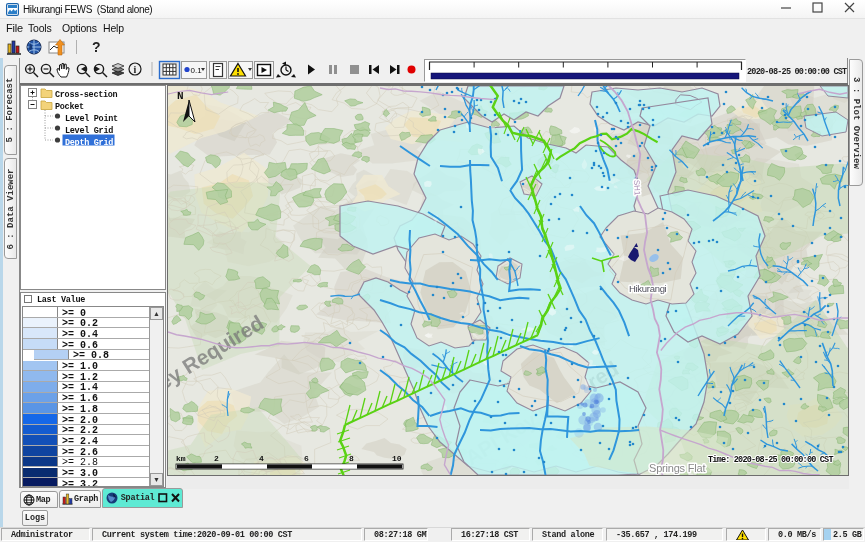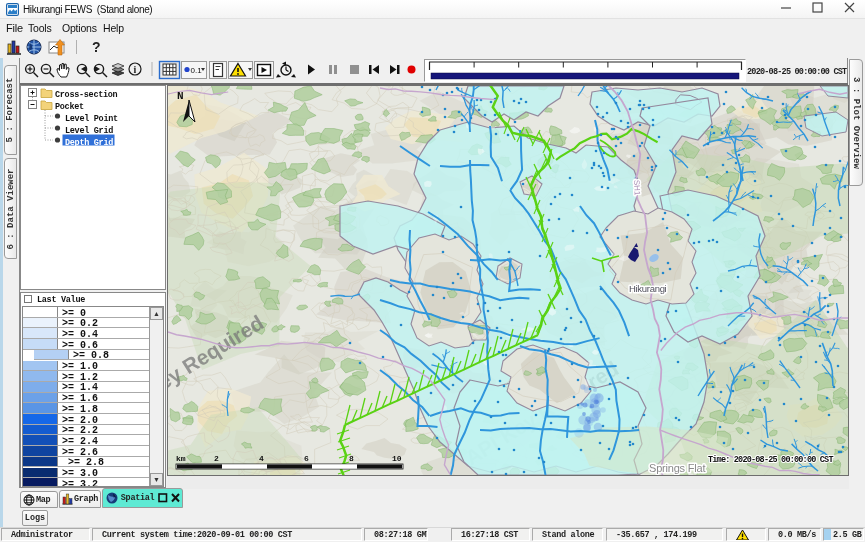--- a/index.html
+++ b/index.html
@@ -246,21 +246,21 @@
 <div style="position:absolute;left:0;top:128.4px;width:126px;height:10.7px;border-bottom:1px solid #aaa">
       <div style="position:absolute;left:0;top:0;width:35px;height:9.7px;background:#1250b8;border-right:1px solid #888"></div>
       <div style="position:absolute;left:39px;top:0.5px;font-family:'Liberation Mono',monospace;font-size:10px;font-weight:bold;color:#111">&gt;= 2.4</div>
     </div>
 <div style="position:absolute;left:0;top:139.1px;width:126px;height:10.7px;border-bottom:1px solid #aaa">
       <div style="position:absolute;left:0;top:0;width:35px;height:9.7px;background:#0f44a0;border-right:1px solid #888"></div>
       <div style="position:absolute;left:39px;top:0.5px;font-family:'Liberation Mono',monospace;font-size:10px;font-weight:bold;color:#111">&gt;= 2.6</div>
     </div>
 <div style="position:absolute;left:0;top:149.8px;width:126px;height:10.7px;border-bottom:1px solid #aaa">
       <div style="position:absolute;left:0;top:0;width:35px;height:9.7px;background:#0c3888;border-right:1px solid #888"></div>
-      <div style="position:absolute;left:45px;top:0.5px;font-family:'Liberation Mono',monospace;font-size:10px;font-weight:bold;color:#111">&gt;= 2.8</div>
+      <div style="position:absolute;left:39px;top:0.5px;font-family:'Liberation Mono',monospace;font-size:10px;font-weight:normal;color:#111">&gt;= 2.8</div>
     </div>
 <div style="position:absolute;left:0;top:160.5px;width:126px;height:10.7px;border-bottom:1px solid #aaa">
       <div style="position:absolute;left:0;top:0;width:35px;height:9.7px;background:#092c70;border-right:1px solid #888"></div>
       <div style="position:absolute;left:39px;top:0.5px;font-family:'Liberation Mono',monospace;font-size:10px;font-weight:bold;color:#111">&gt;= 3.0</div>
     </div>
 <div style="position:absolute;left:0;top:171.2px;width:126px;height:10.7px;border-bottom:1px solid #aaa">
       <div style="position:absolute;left:0;top:0;width:35px;height:9.7px;background:#061a60;border-right:1px solid #888"></div>
       <div style="position:absolute;left:39px;top:0.5px;font-family:'Liberation Mono',monospace;font-size:10px;font-weight:bold;color:#111">&gt;= 3.2</div>
     </div>
 <div style="position:absolute;right:0;top:0;width:14px;height:179px;background:#f0f0f0;border-left:1px solid #999">

